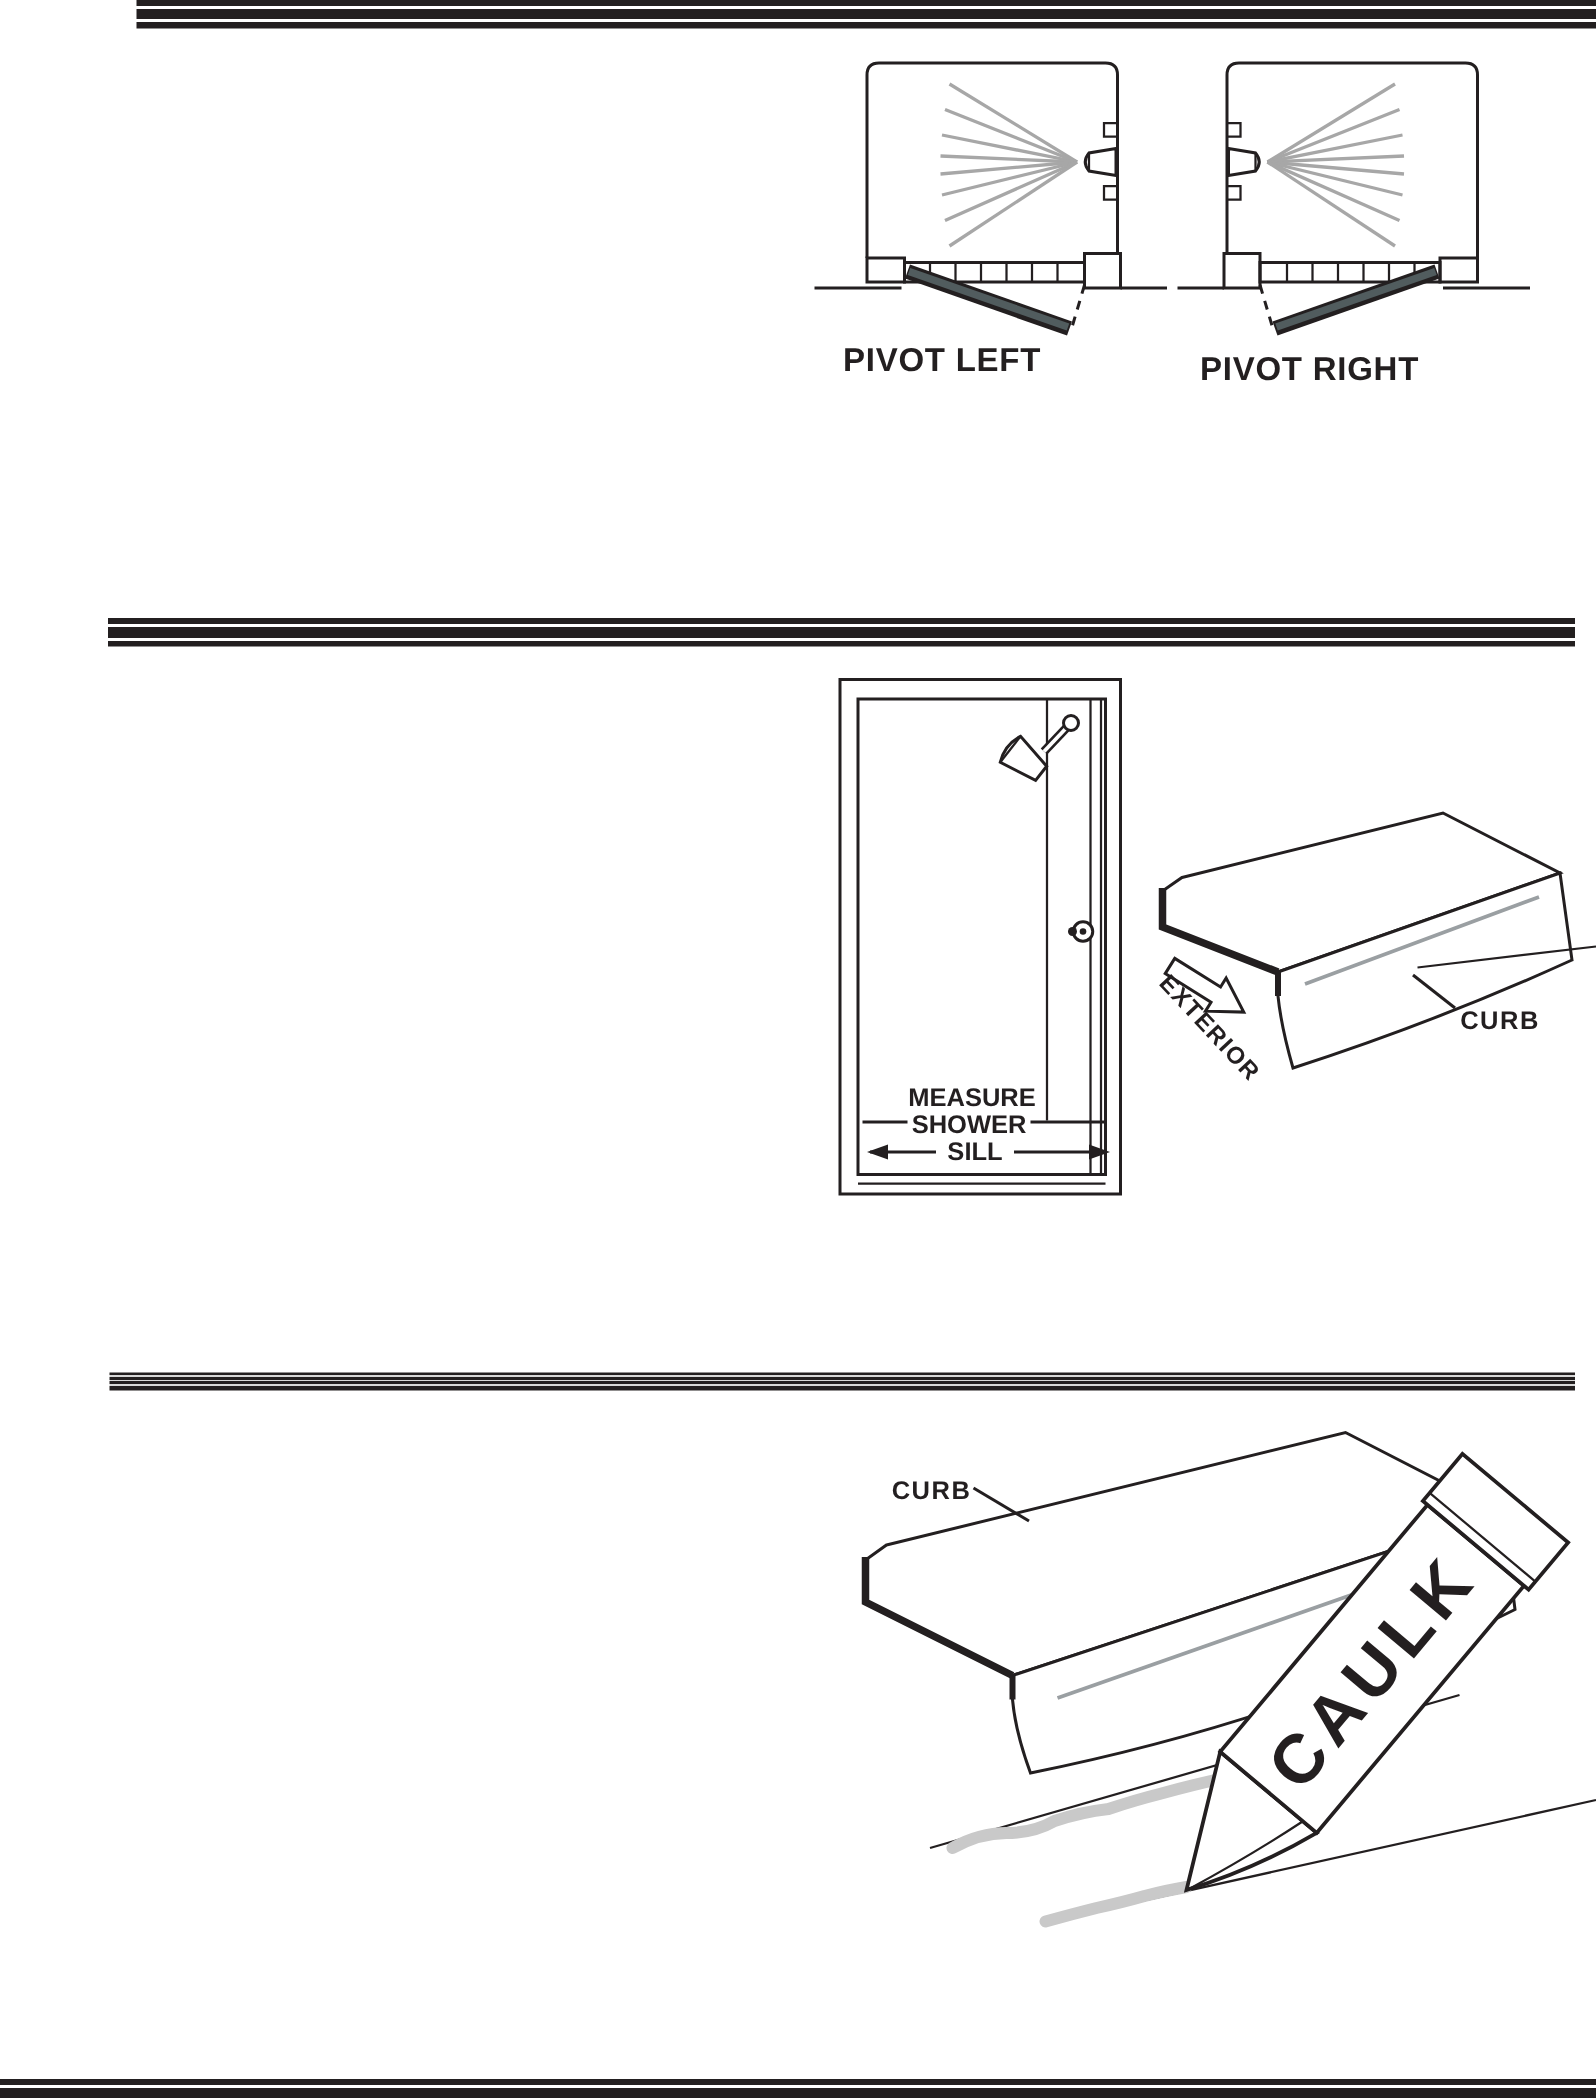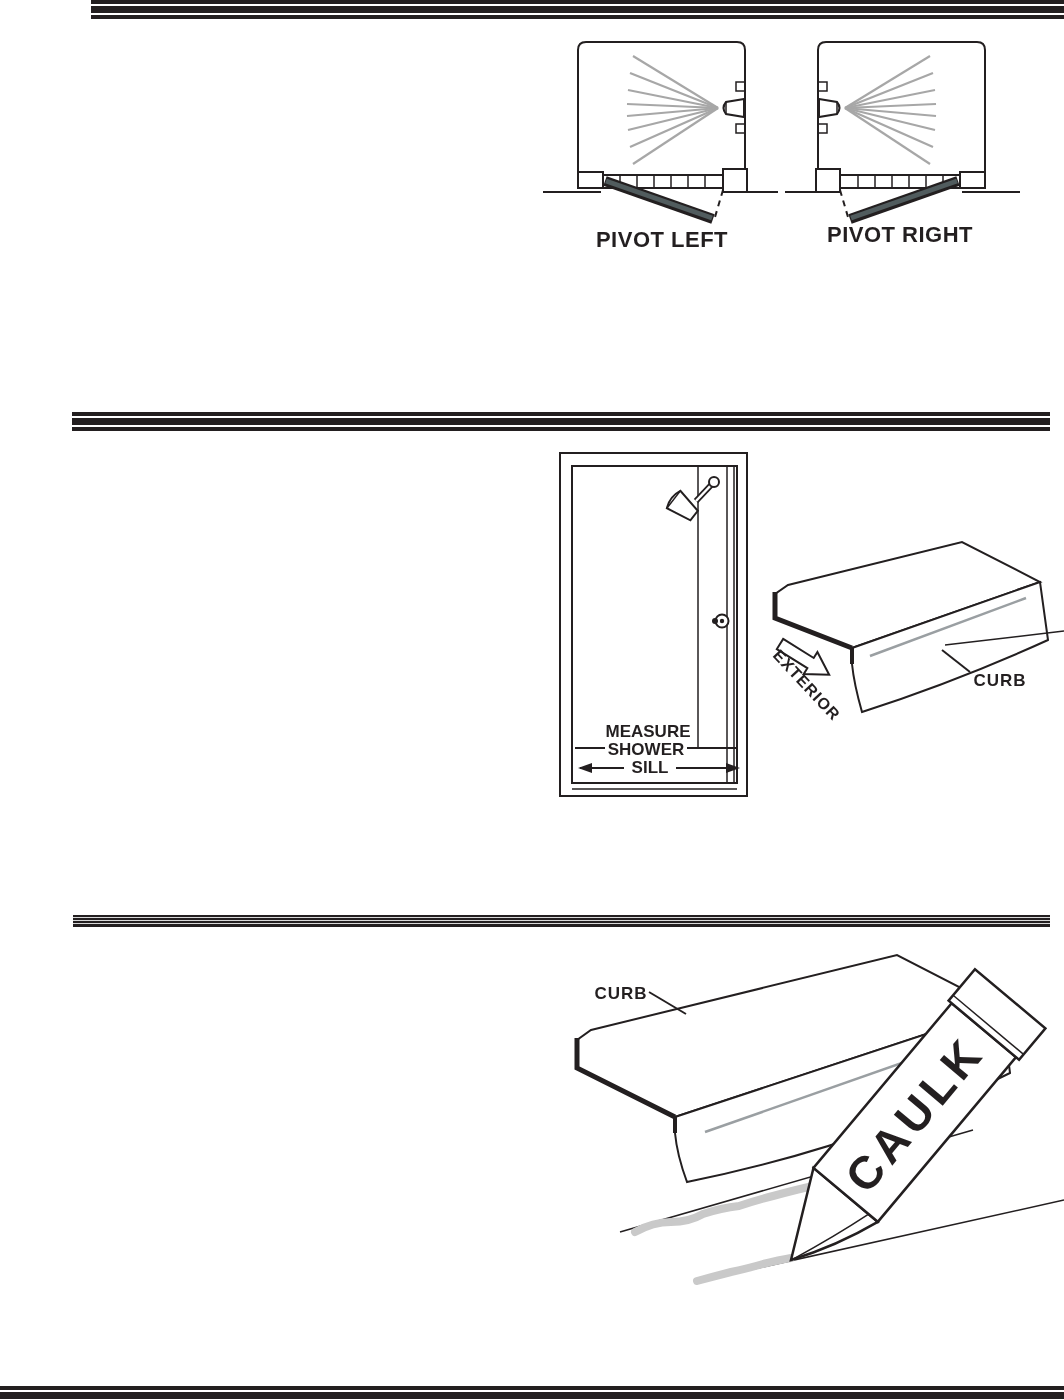--- a/index.html
+++ b/index.html
@@ -22,21 +22,21 @@
       #231f20 3px 5px,#d8d8d8 5px 6px,
       #231f20 6px 8px,#d8d8d8 8px 9px,
       #231f20 9px 12px);
   }
   .rule-bottom{
     background:linear-gradient(to bottom,
       #231f20 0 4px,#ffffff 4px 6px,
       #231f20 6px 13px,#ffffff 13px 14px);
   }
   .caption{
-    position:absolute;text-align:center;color:#231f20;
+    position:absolute;color:#231f20;
     font-weight:bold;font-size:22px;letter-spacing:0.5px;white-space:nowrap;
   }
   svg{position:absolute;overflow:visible;}
   svg text{font-family:"Liberation Sans", sans-serif;font-weight:bold;fill:#231f20;}
   .ln{stroke:#231f20;fill:none;stroke-width:2;}
   .ln15{stroke:#231f20;fill:none;stroke-width:1.5;}
   .thk{stroke:#231f20;fill:none;stroke-width:5;}
   .thk4{stroke:#231f20;fill:none;stroke-width:4;}
   .wht{fill:#ffffff;stroke:#231f20;stroke-width:2;}
   .wht25{fill:#ffffff;stroke:#231f20;stroke-width:2.5;}
@@ -125,21 +125,21 @@
     <line class="ln" x1="212" y1="162" x2="243" y2="162"></line>
     <g>
       <line x1="70" y1="151" x2="178" y2="189" stroke="#231f20" stroke-width="10"></line>
       <line x1="71" y1="151" x2="177" y2="188" stroke-width="5" stroke="#515c5e"></line>
     </g>
     <line class="ln" x1="188" y1="160" x2="180" y2="187" stroke-dasharray="6,5"></line>
   </g>
 </svg>
 
 <div class="caption" style="left:562px;top:227px;width:200px;">PIVOT LEFT</div>
-<div class="caption" style="left:800px;top:222px;width:200px;">PIVOT RIGHT</div>
+<div class="caption" style="left:800px;top:233px;width:200px;">PIVOT RIGHT</div>
 
 <div class="rule rule-thickthin" style="left:72px;top:412px;width:978px;height:19px;"></div>
 
 <svg style="left:550px;top:445px;" width="210" height="365" viewBox="0 0 210 365">
   <rect class="ln" x="10" y="8" width="187" height="343"></rect>
   <rect class="ln" x="22" y="21" width="165" height="317"></rect>
   <line class="ln15" x1="148" y1="21" x2="148" y2="302"></line>
   <line class="ln15" x1="177" y1="21" x2="177" y2="338"></line>
   <line class="ln15" x1="184" y1="21" x2="184" y2="338"></line>
   <line class="ln15" x1="22" y1="344" x2="187" y2="344"></line>

